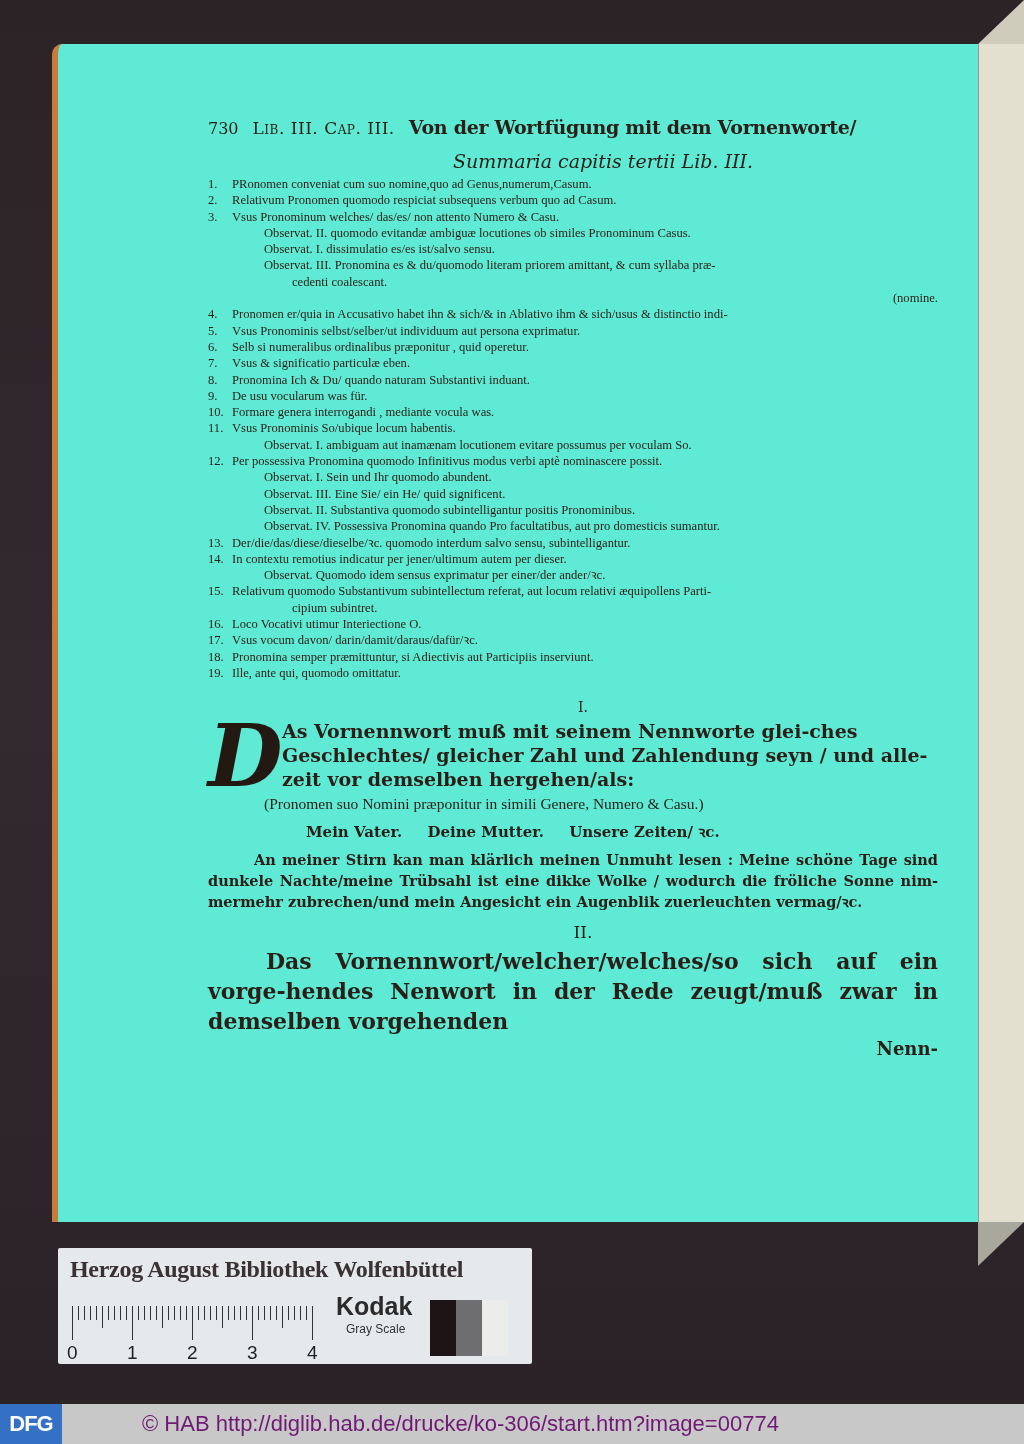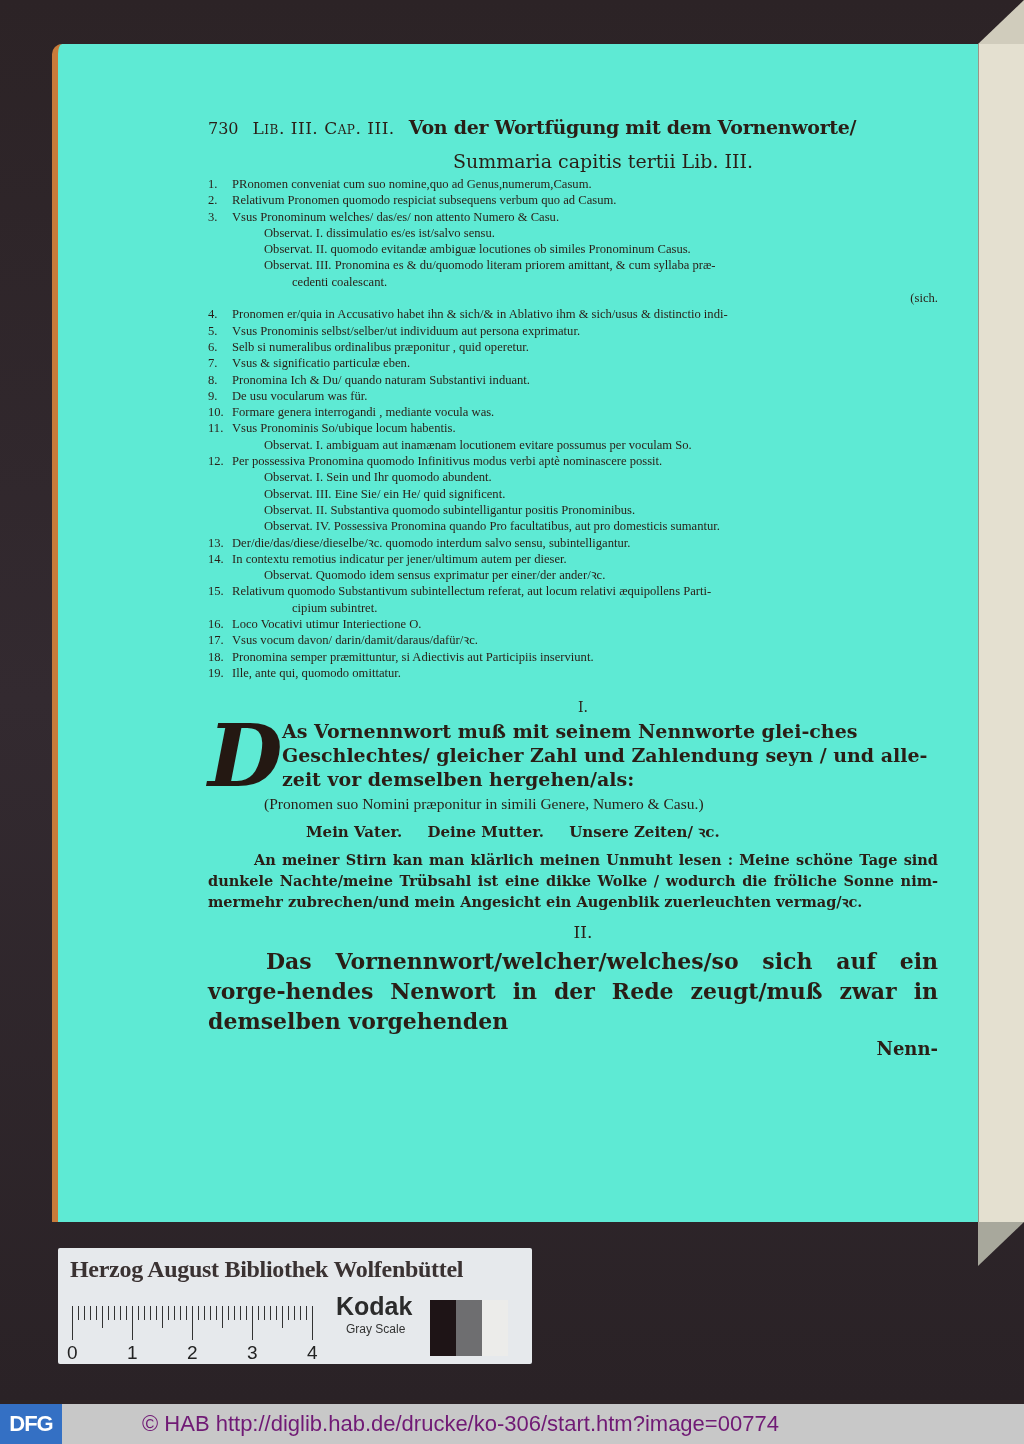--- a/index.html
+++ b/index.html
@@ -37,21 +37,21 @@
       color: #2a1e16;
     }
     .running-head {
       display: flex; align-items: baseline; gap: 14px;
       font-size: 19px; height: 30px;
     }
     .running-head .pnum { font-family: "DejaVu Serif", serif; font-size: 16px; }
     .running-head .libcap { font-variant: small-caps; font-size: 17px; letter-spacing: 0.5px; }
     .running-head .title { font-family: "DejaVu Serif", serif; font-weight: bold; font-size: 19px; letter-spacing: -0.3px; }
     .summaria-title {
-      text-align: center; font-size: 19px; margin: 4px 0 4px 0;
+      text-align: center; font-style: italic; font-size: 19px; margin: 4px 0 4px 0;
       padding-left: 60px;
     }
     .toc { font-size: 12.6px; line-height: 16.3px; font-family: "Liberation Serif", serif; }
     .toc .row { display: flex; white-space: nowrap; }
     .toc .num { width: 24px; flex: none; }
     .toc .sub { padding-left: 56px; }
     .toc .cont { padding-left: 84px; }
     .toc .right { justify-content: flex-end; }
     .section-num { text-align: center; font-size: 14px; margin: 18px 0 4px 0; padding-left: 20px; }
     .fraktur { font-family: "DejaVu Serif", serif; font-weight: bold; }
@@ -122,33 +122,33 @@
         </div>
         <div class="row">
           <span class="num">2.</span>
           <span>Relativum Pronomen quomodo respiciat subsequens verbum quo ad Casum.</span>
         </div>
         <div class="row">
           <span class="num">3.</span>
           <span>Vsus Pronominum welches/ das/es/ non attento Numero &amp; Casu.</span>
         </div>
         <div class="row sub">
+          <span>Observat.  II.   quomodo evitandæ ambiguæ locutiones ob similes Pronominum Casus.</span>
+        </div>
+        <div class="row sub">
           <span>Observat.  I.   dissimulatio es/es ist/salvo sensu.</span>
-        </div>
-        <div class="row sub">
-          <span>Observat.  II.   quomodo evitandæ ambiguæ locutiones ob similes Pronominum Casus.</span>
         </div>
         <div class="row sub">
           <span>Observat.  III.   Pronomina es &amp; du/quomodo literam priorem amittant, &amp; cum syllaba præ-</span>
         </div>
         <div class="row cont">
           <span>cedenti coalescant.</span>
         </div>
         <div class="row right">
-          <span>(sich.</span>
+          <span>(nomine.</span>
         </div>
         <div class="row">
           <span class="num">4.</span>
           <span>Pronomen er/quia in Accusativo habet ihn &amp; sich/&amp; in Ablativo ihm &amp; sich/usus &amp; distinctio indi-</span>
         </div>
         <div class="row">
           <span class="num">5.</span>
           <span>Vsus Pronominis selbst/selber/ut individuum aut persona exprimatur.</span>
         </div>
         <div class="row">

